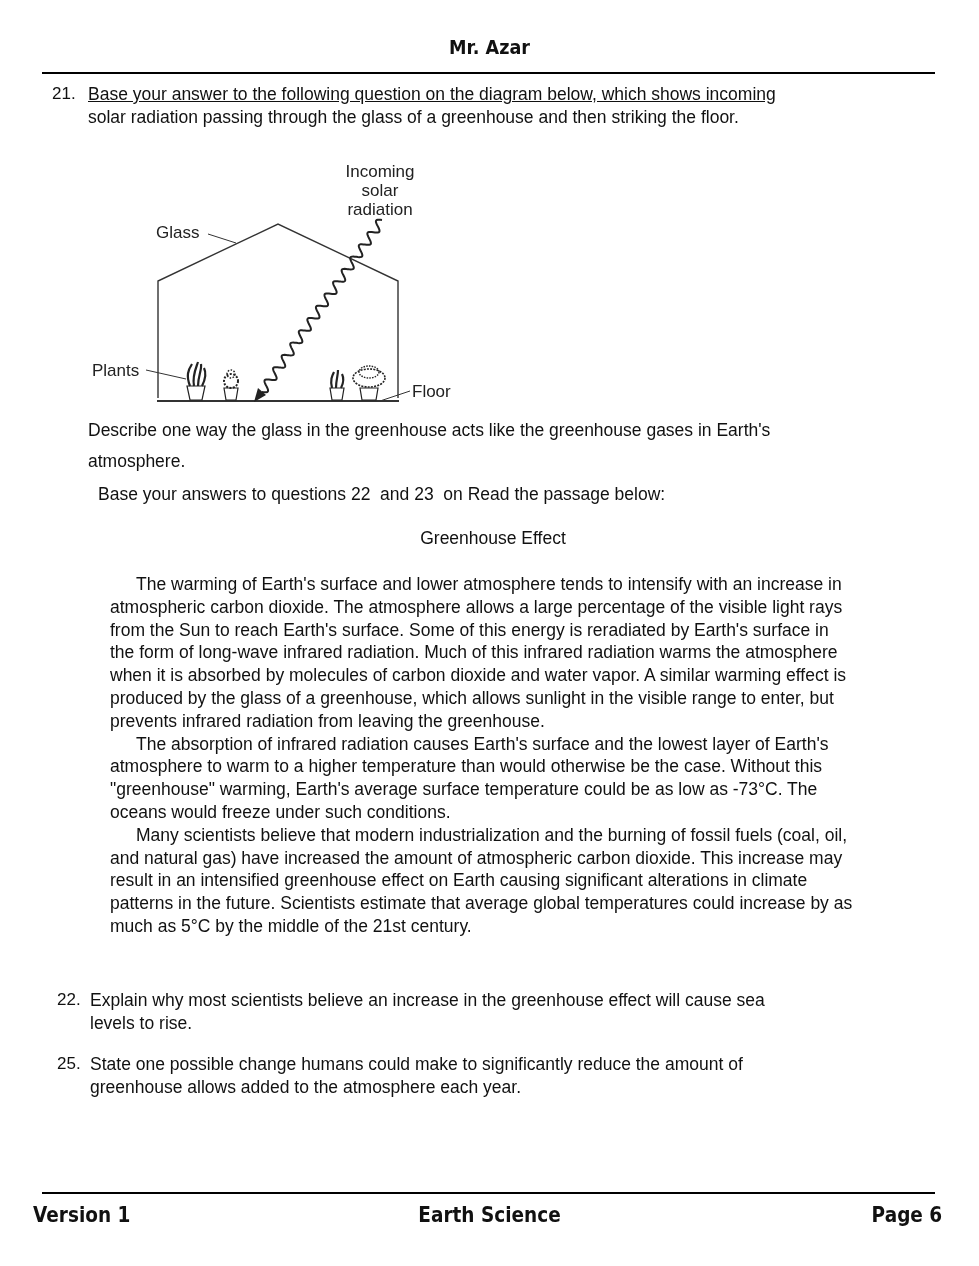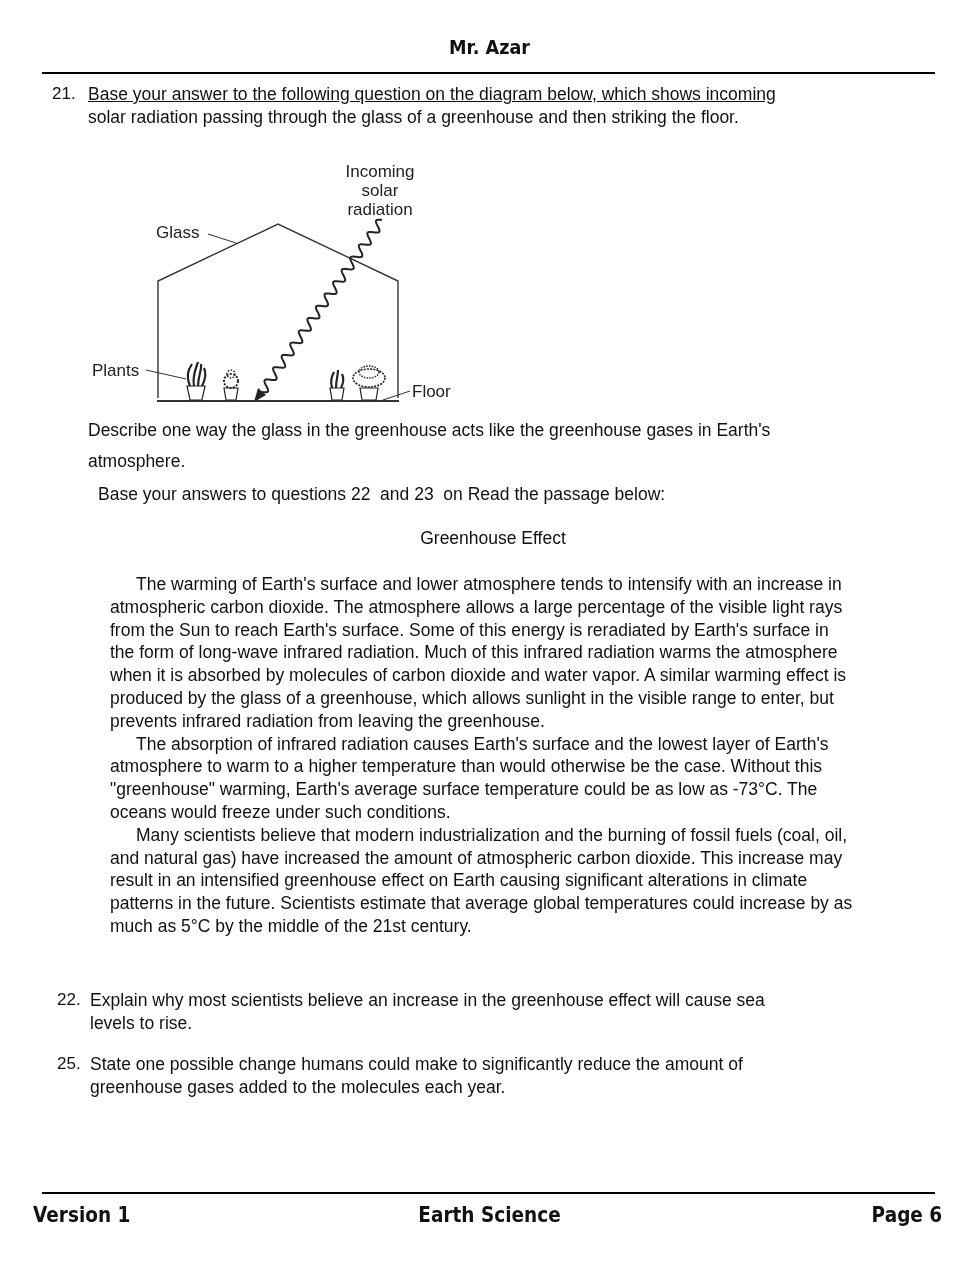--- a/index.html
+++ b/index.html
@@ -87,18 +87,18 @@
   <p>The absorption of infrared radiation causes Earth's surface and the lowest layer of Earth's atmosphere to warm to a higher temperature than would otherwise be the case. Without this "greenhouse" warming, Earth's average surface temperature could be as low as -73°C. The oceans would freeze under such conditions.</p>
   <p>Many scientists believe that modern industrialization and the burning of fossil fuels (coal, oil, and natural gas) have increased the amount of atmospheric carbon dioxide. This increase may result in an intensified greenhouse effect on Earth causing significant alterations in climate patterns in the future. Scientists estimate that average global temperatures could increase by as much as 5°C by the middle of the 21st century.</p>
 </div>
 
 <div class="qnum" style="left:57px; top:989px;">22.</div>
 <div class="text" style="left:90px; top:989px;">Explain why most scientists believe an increase in the greenhouse effect will cause sea</div>
 <div class="text" style="left:90px; top:1012px;">levels to rise.</div>
 
 <div class="qnum" style="left:57px; top:1053px;">25.</div>
 <div class="text" style="left:90px; top:1053px;">State one possible change humans could make to significantly reduce the amount of</div>
-<div class="text" style="left:90px; top:1076px;">greenhouse gases added to the molecules each year.</div>
+<div class="text" style="left:90px; top:1076px;">greenhouse allows added to the atmosphere each year.</div>
 
 <div class="rule bottom"></div>
 <div class="footer" style="left:33px; transform-origin:left;">Version 1</div>
 <div class="footer" style="left:0; width:979px; text-align:center; transform-origin:center;">Earth Science</div>
 <div class="footer" style="right:37px; transform-origin:right;">Page 6</div>
 
 </body></html>

